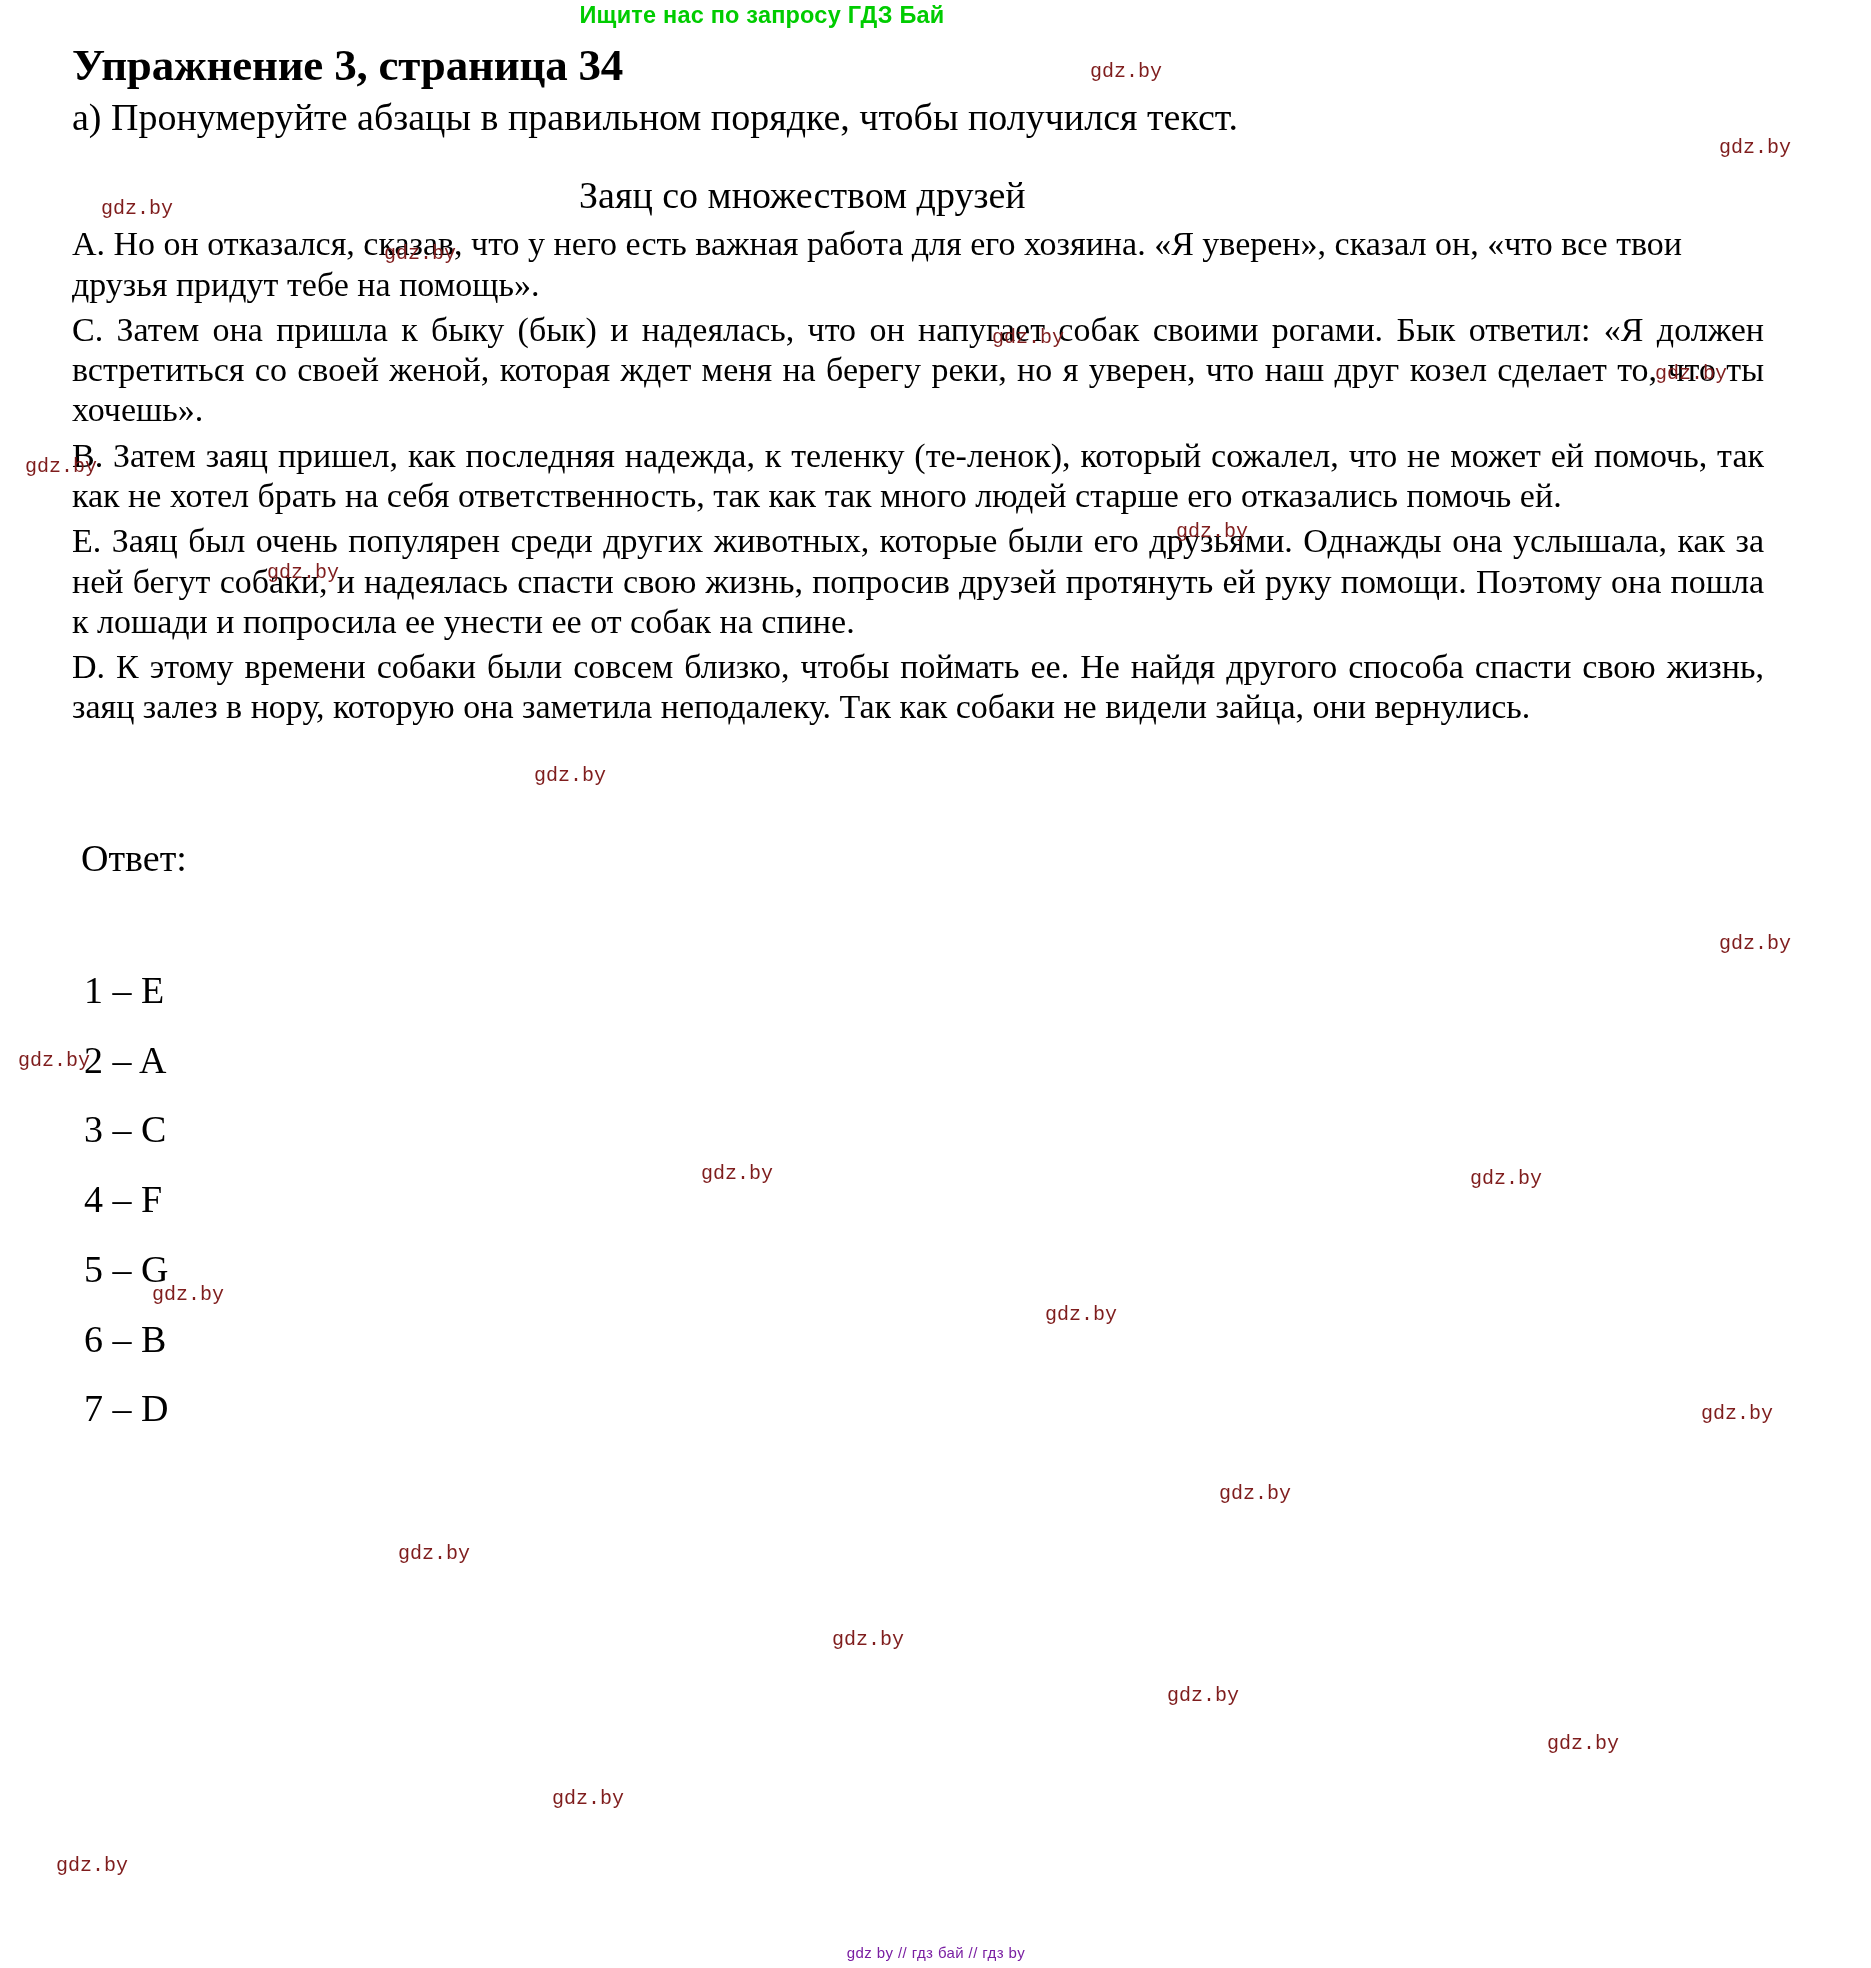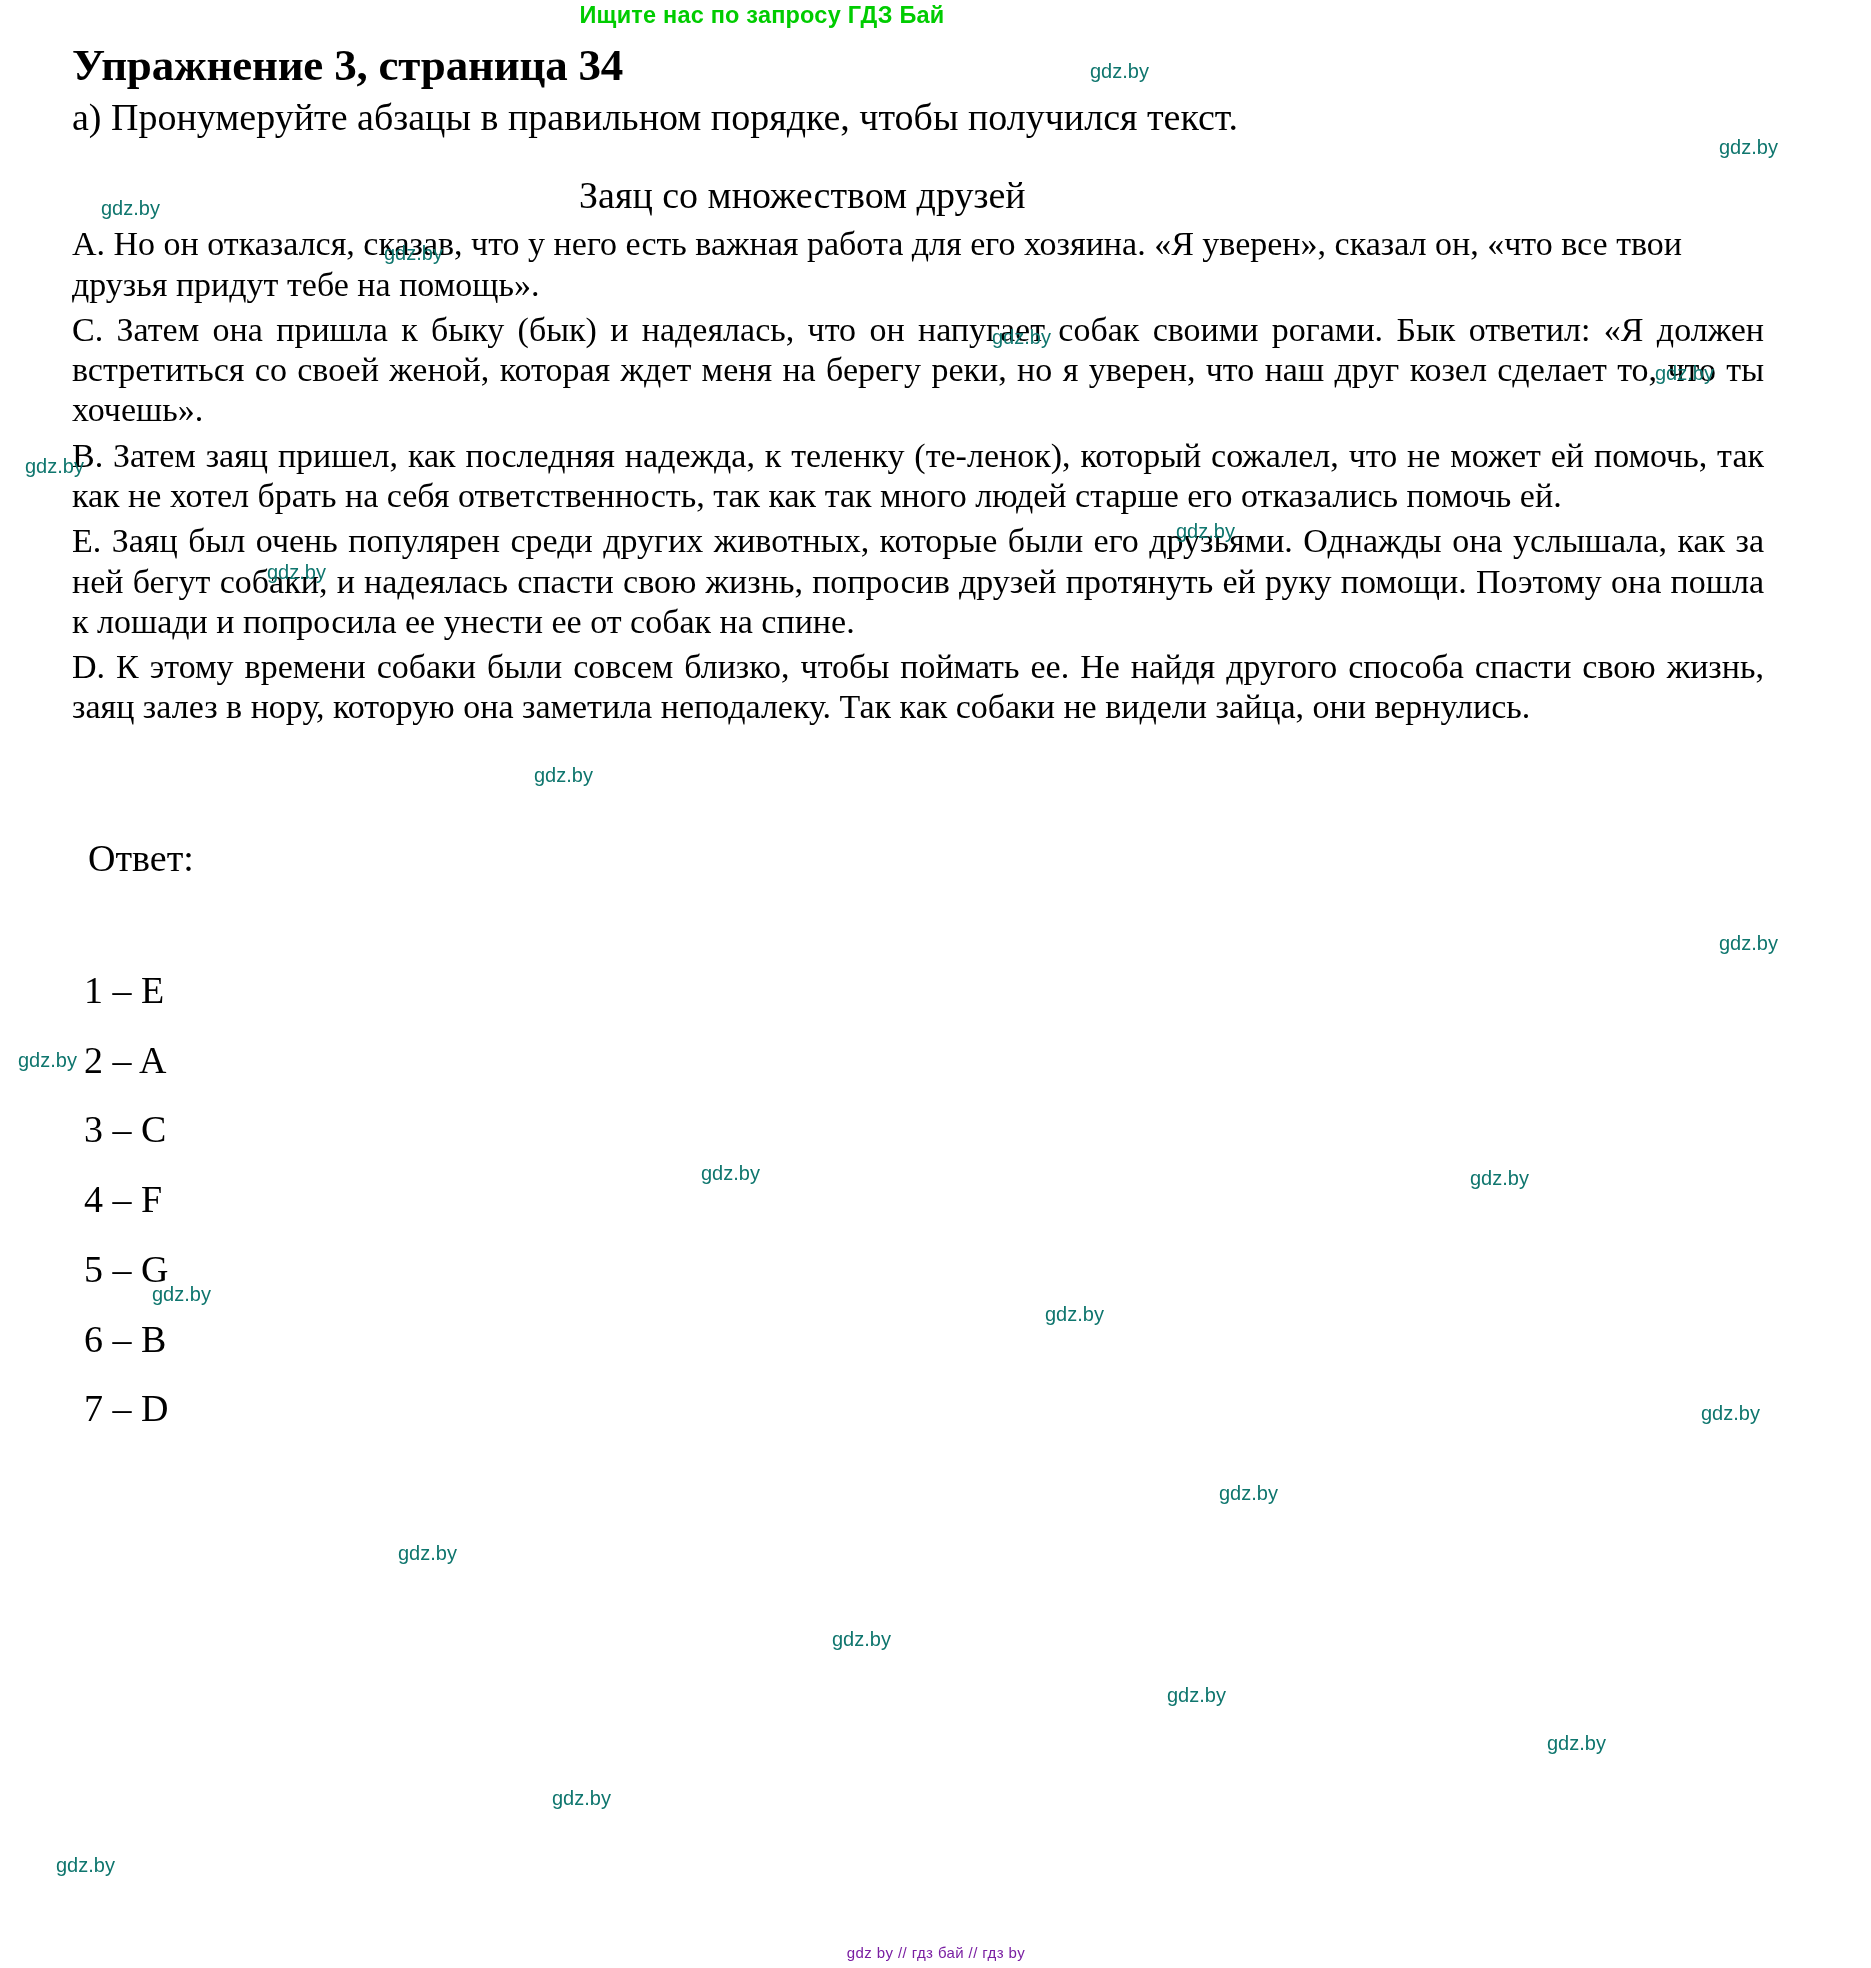--- a/index.html
+++ b/index.html
@@ -71,21 +71,21 @@
     line-height: 1.18;
     margin: 5.4px 0 0 0;
     text-align: justify;
     text-justify: inter-word;
   }
   .para.nojust { text-align: left; }
 
   .answer-label {
     font-size: 38px;
     line-height: 1.2;
-    margin: 109px 0 0 16px;
+    margin: 109px 0 0 9px;
   }
 
   .answer-list {
     margin: 80px 0 0 0;
     padding: 0;
     list-style: none;
   }
   .answer-list li {
     font-size: 38px;
     line-height: 1.52;
@@ -101,23 +101,23 @@
     text-align: center;
     font-family: "Liberation Sans", "DejaVu Sans", sans-serif;
     font-size: 15px;
     color: #7a1fa2;
     letter-spacing: 0.4px;
   }
 
   
   .wm {
     position: absolute;
-    font-family: Liberation Sans, sans-serif;
+    font-family: Liberation Mono, monospace;
     font-size: 20px;
-    color: #0f766e;
+    color: #7f1d1d;
     white-space: nowrap;
     pointer-events: none;
   }
 </style>
 </head>
 <body>
 
 <div id="page">
 
   <div class="promo-banner" style="color: rgb(0, 204, 0);">Ищите нас по запросу ГДЗ Бай</div>

